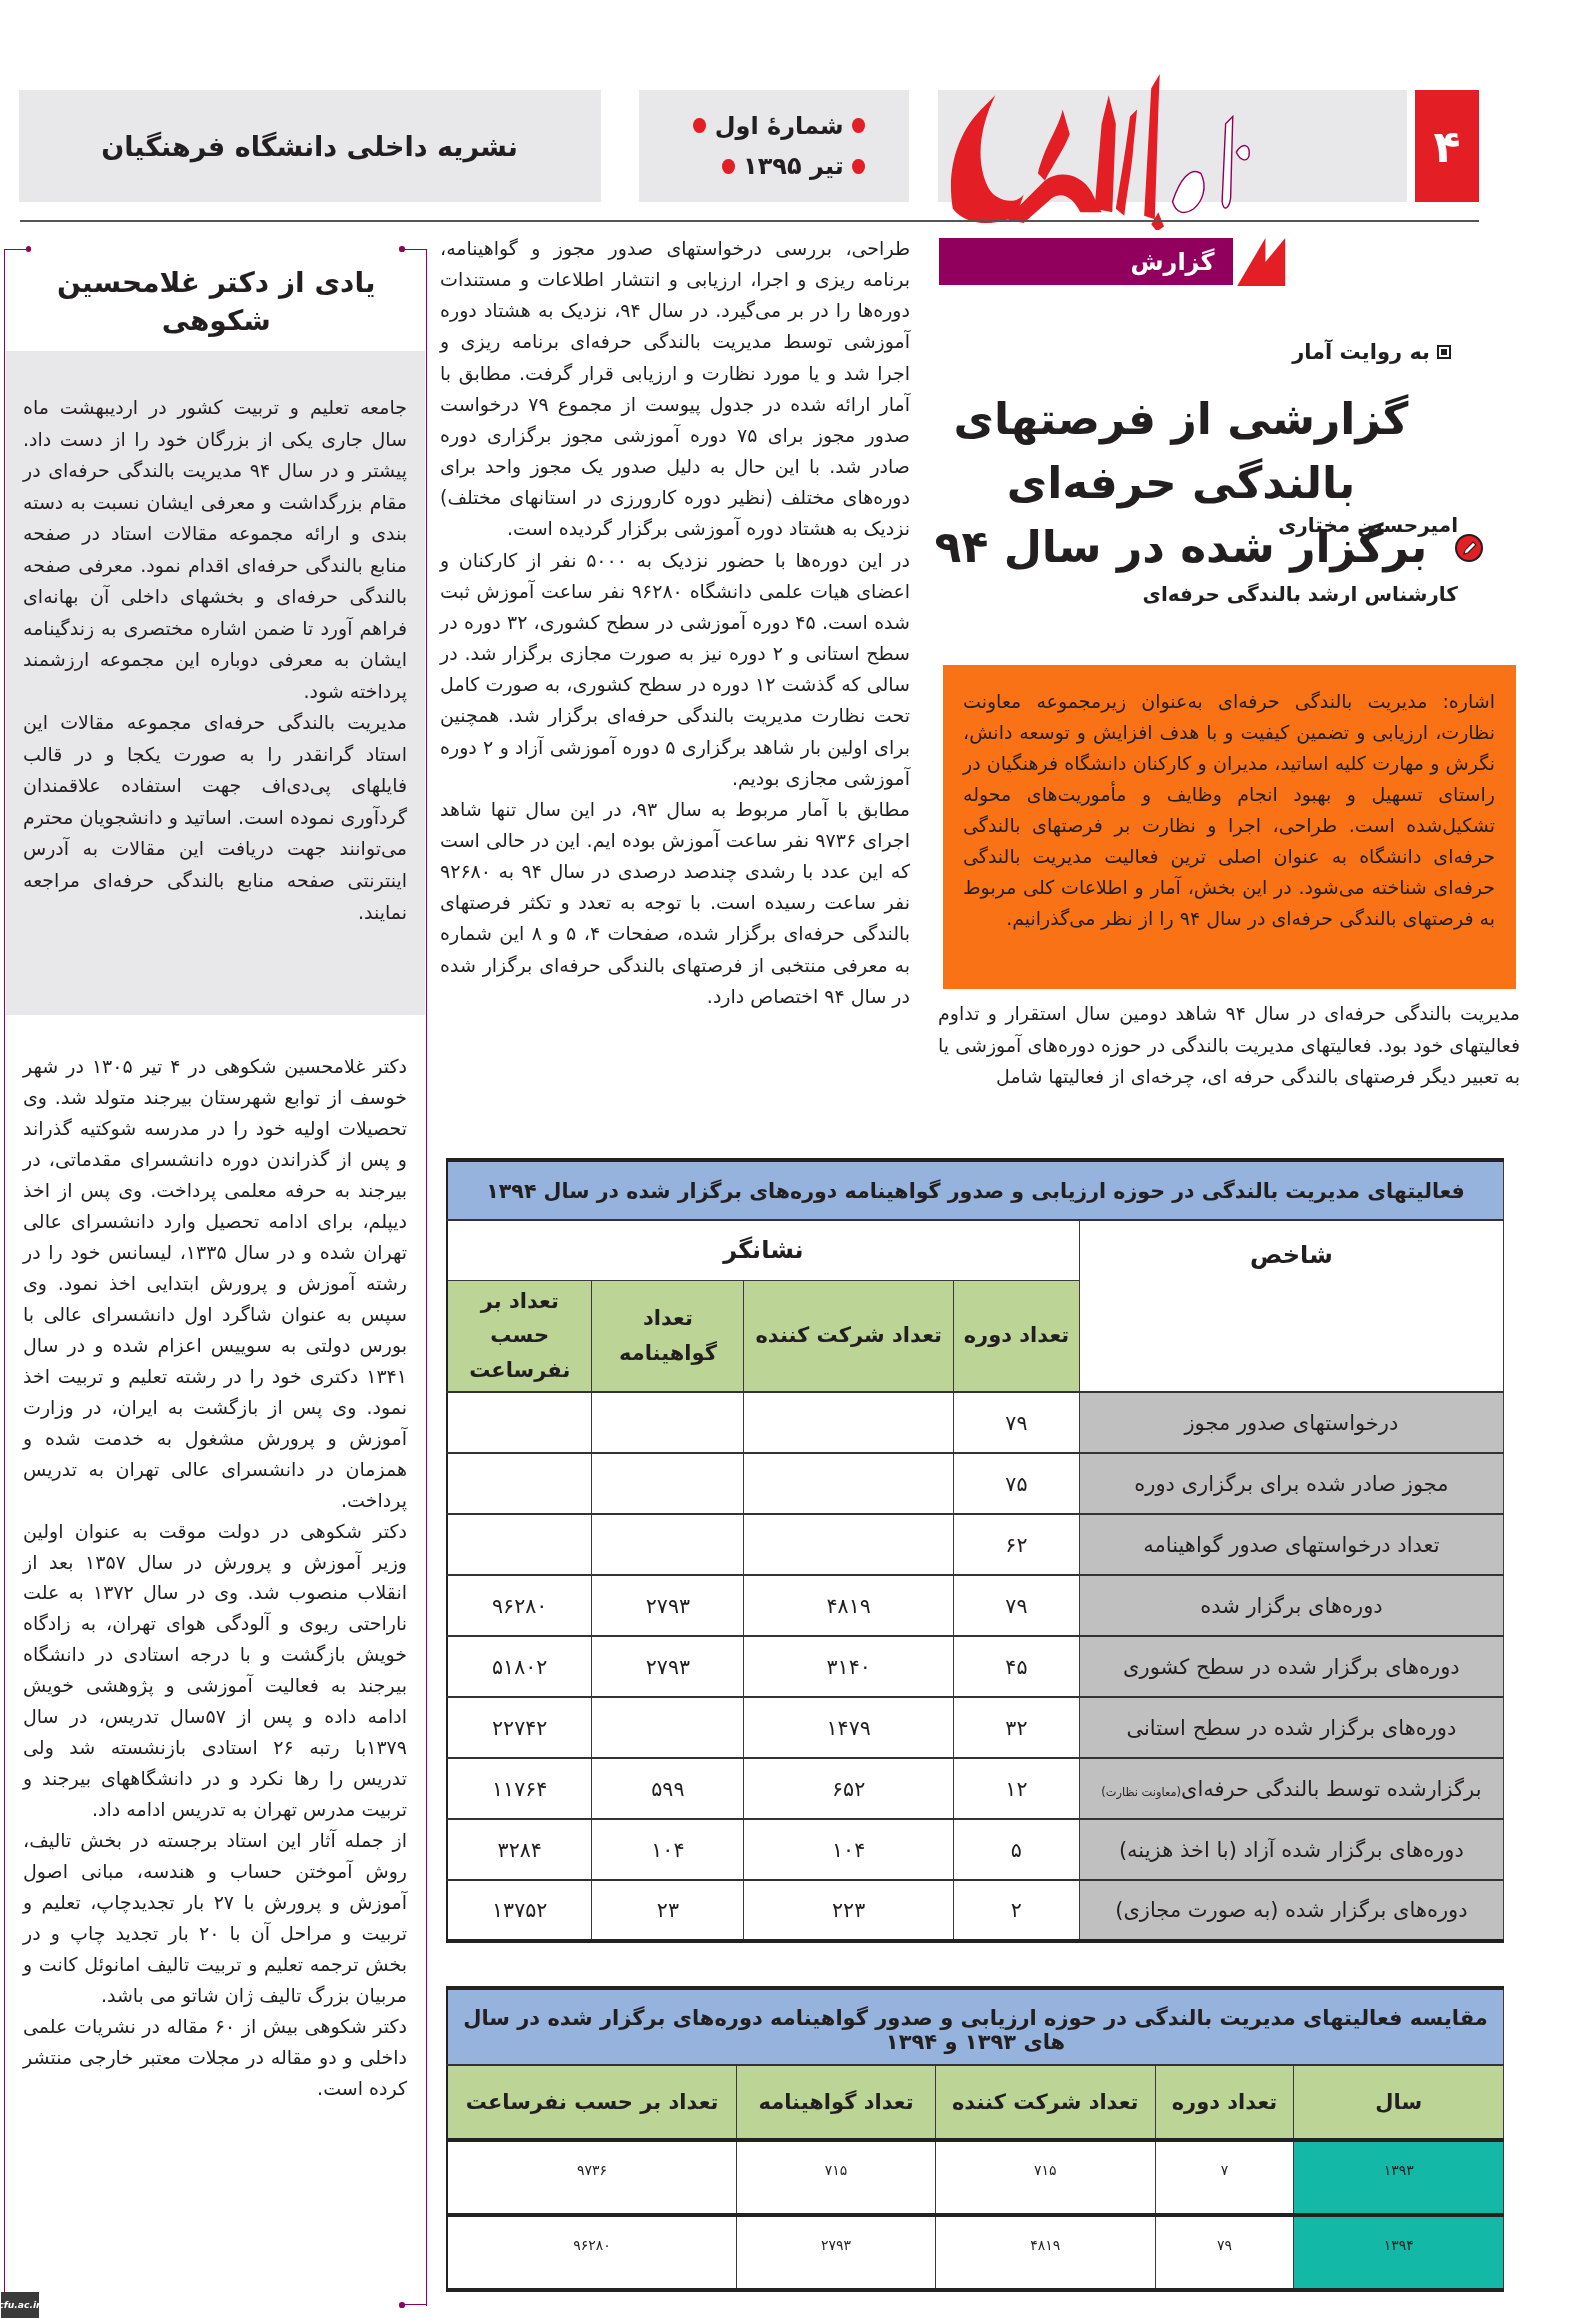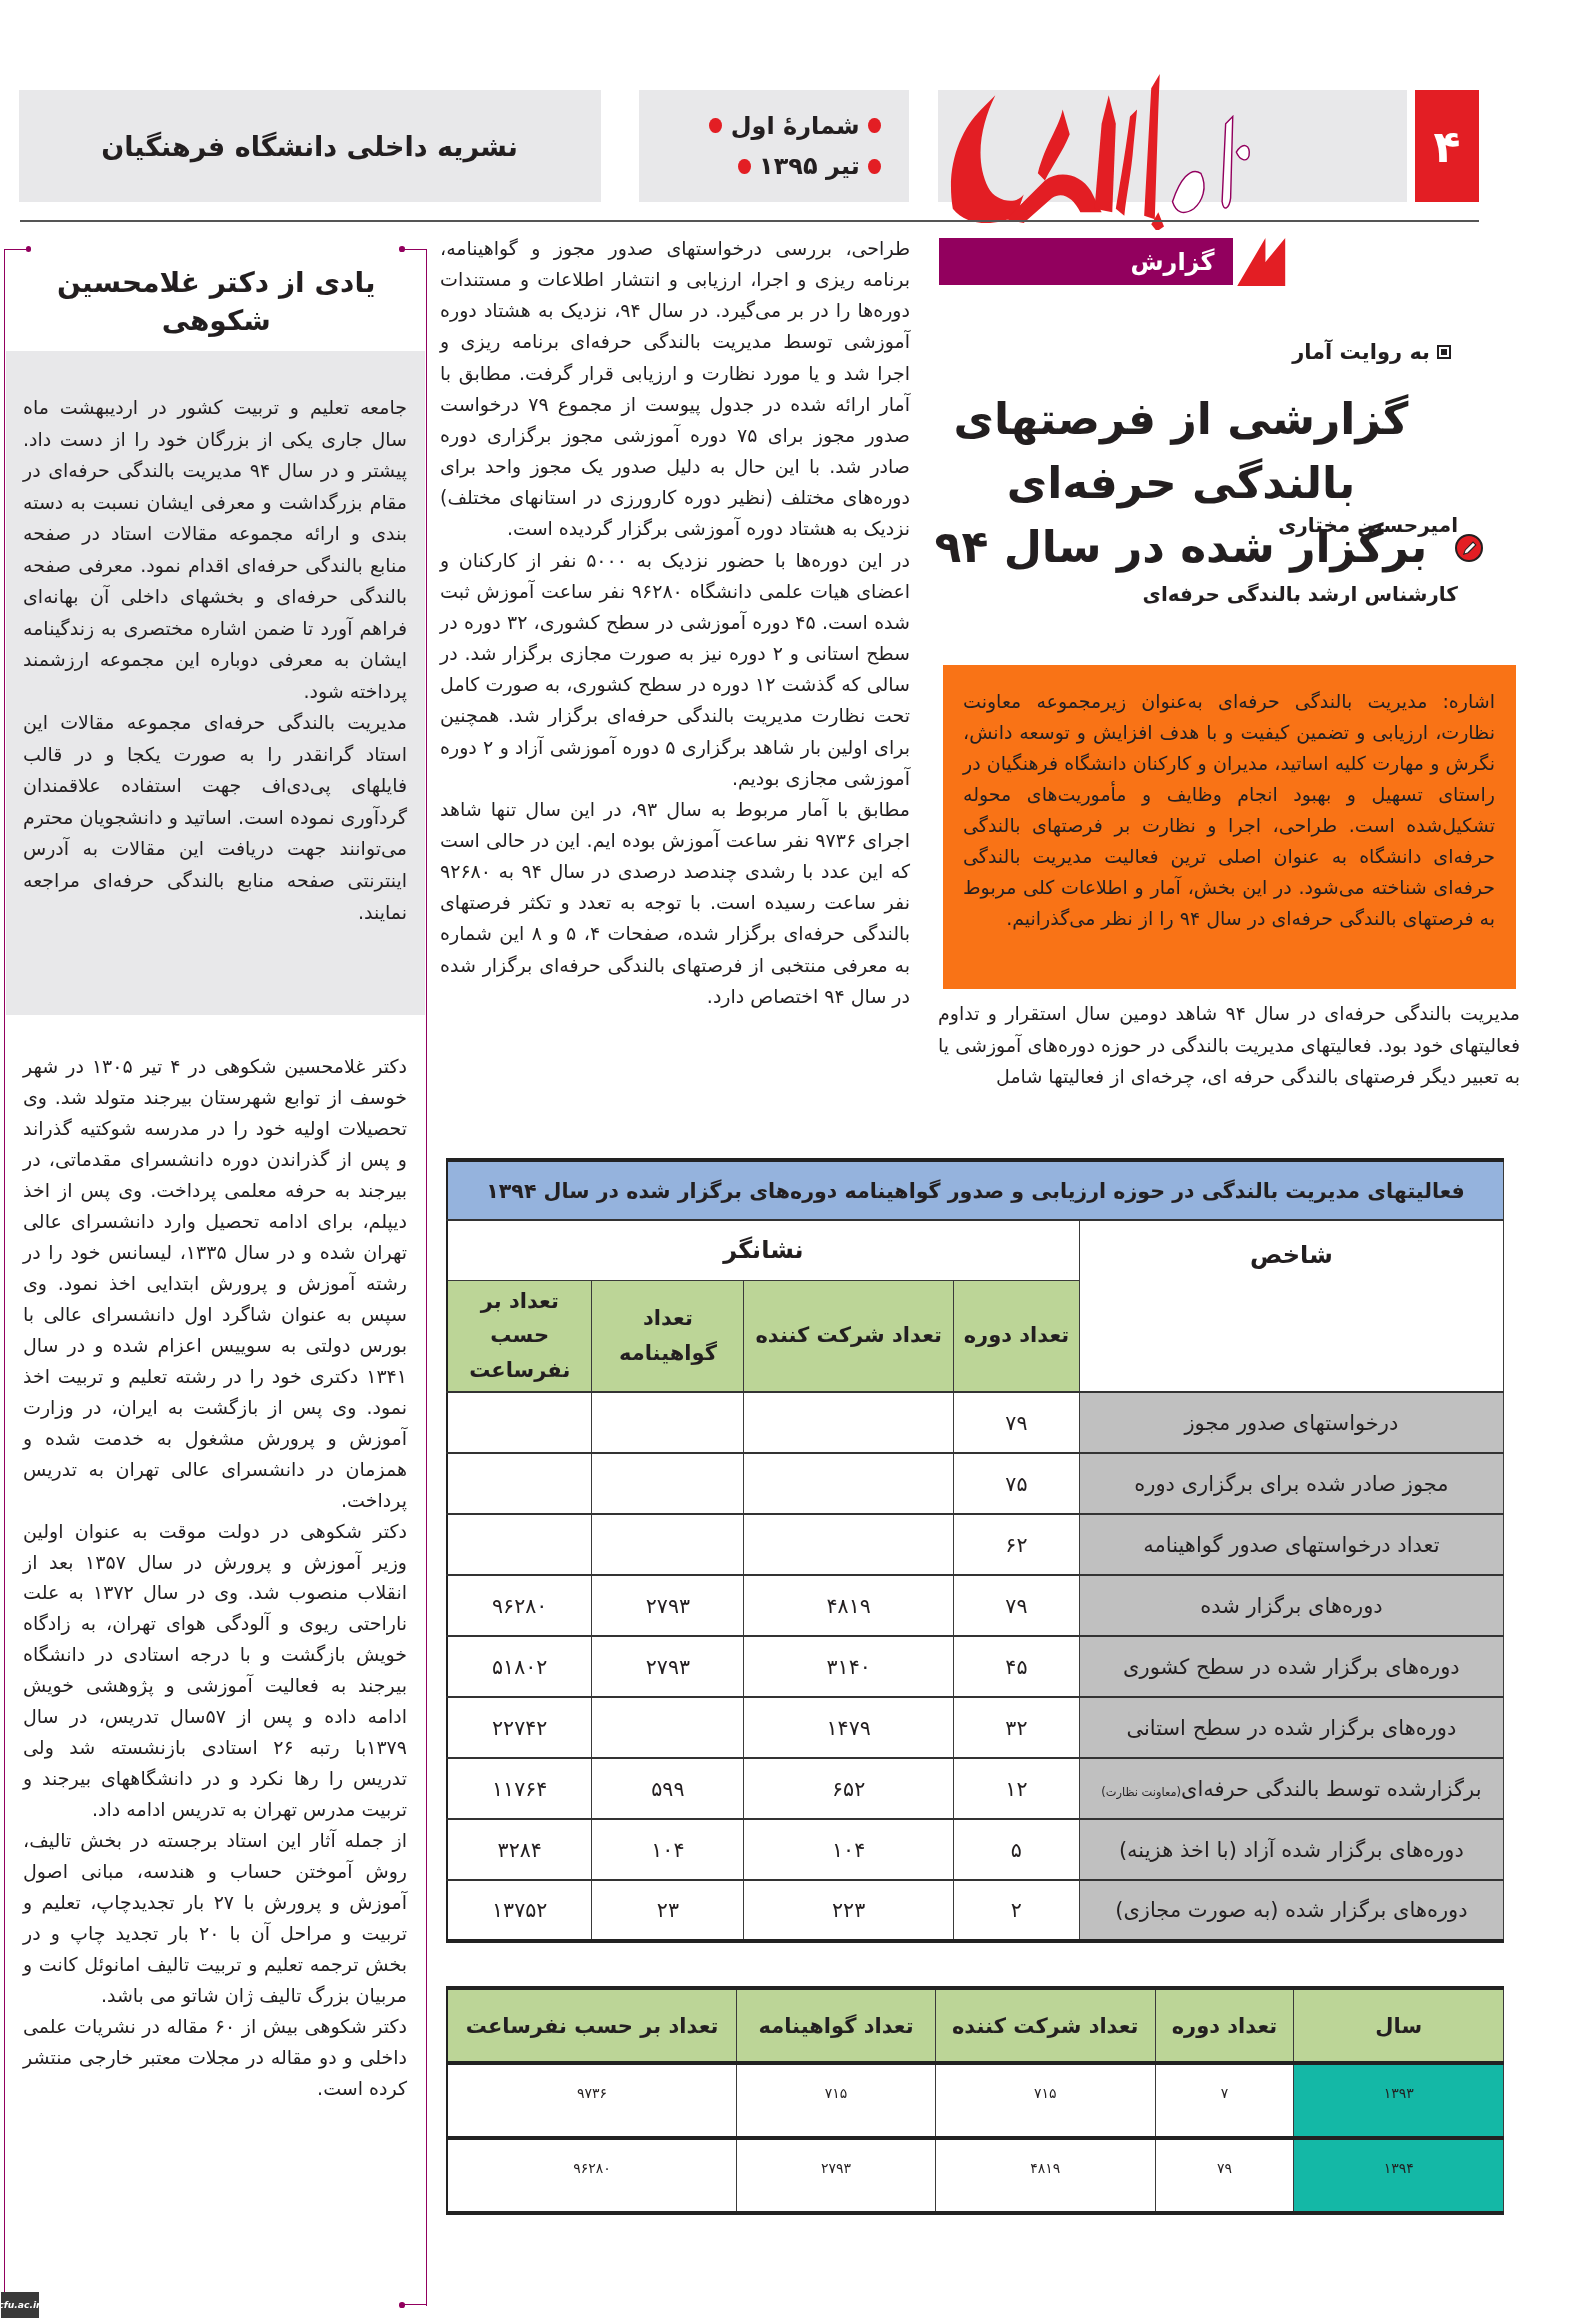--- a/index.html
+++ b/index.html
@@ -3,21 +3,21 @@
 <meta charset="utf-8">
 <style>
   * { box-sizing: border-box; margin: 0; padding: 0; }
   html, body { width: 1580px; height: 2319px; background: #ffffff; overflow: hidden; }
   body { position: relative; font-family: "DejaVu Sans", sans-serif; color: #231f20; direction: rtl; }
 
   
   .page-num-box { position: absolute; left: 1415px; top: 90px; width: 64px; height: 112px; background: #e31e24; color: #fff; font-size: 44px; font-weight: bold; display:flex; align-items:center; justify-content:center; font-family: "DejaVu Sans", sans-serif; }
   .logo-bg { position: absolute; left: 938px; top: 90px; width: 469px; height: 112px; background: #e8e8ea; }
   .logo { position: absolute; left: 938px; top: 67px; width: 469px; height: 163px; }
-  .info-box { position: absolute; left: 639px; top: 90px; width: 270px; height: 112px; background: #e8e8ea; display:flex; flex-direction: column; justify-content: center; padding-right: 28px; gap: 12.8px; }
+  .info-box { position: absolute; left: 639px; top: 90px; width: 270px; height: 112px; background: #e8e8ea; display:flex; flex-direction: column; justify-content: center; padding-right: 44px; gap: 12.8px; }
   .info-line { display:flex; align-items:center; gap: 8.5px; font-size: 24px; font-weight: bold; }
   .red-dot { width: 12.8px; height: 15.6px; border-radius: 50%; background: #e31e24; display:inline-block; }
   .pub-box { position: absolute; left: 18.5px; top: 90px; width: 582px; height: 112px; background: #e8e8ea; display:flex; align-items:center; justify-content:center; font-size: 27px; font-weight: bold; }
   .rule-top { position: absolute; left: 20px; right: 101px; top: 220px; height: 2.1px; background: #555; }
 
   
   .section-band { position: absolute; left: 939px; top: 238px; width: 294px; height: 47px; background: #92005e; color: #fff; font-size: 24px; font-weight: bold; display:flex; align-items:center; padding-right: 18.5px; }
   .section-mark { position: absolute; left: 1237px; top: 238px; width: 71px; height: 48px; }
 
   
@@ -245,20 +245,23 @@
 
 <table class="t2">
   <colgroup>
     <col style="width:210px">
       <col style="width:139px">
       <col style="width:220px">
       <col style="width:199px">
       <col style="width:290px">
   </colgroup>
   <tbody>
+      <tr>
+    <td class="cap" colspan="5">مقایسه فعالیتهای مدیریت بالندگی در حوزه ارزیابی و صدور گواهینامه دوره‌های برگزار شده در سال های ۱۳۹۳ و ۱۳۹۴</td>
+  </tr>
   <tr class="hdr">
     <td>سال</td>
     <td>تعداد دوره</td>
     <td>تعداد شرکت کننده</td>
     <td>تعداد گواهینامه</td>
     <td>تعداد بر حسب نفرساعت</td>
   </tr>
   </tbody>
     <tbody id="t2-body">
       <tr class="row">

